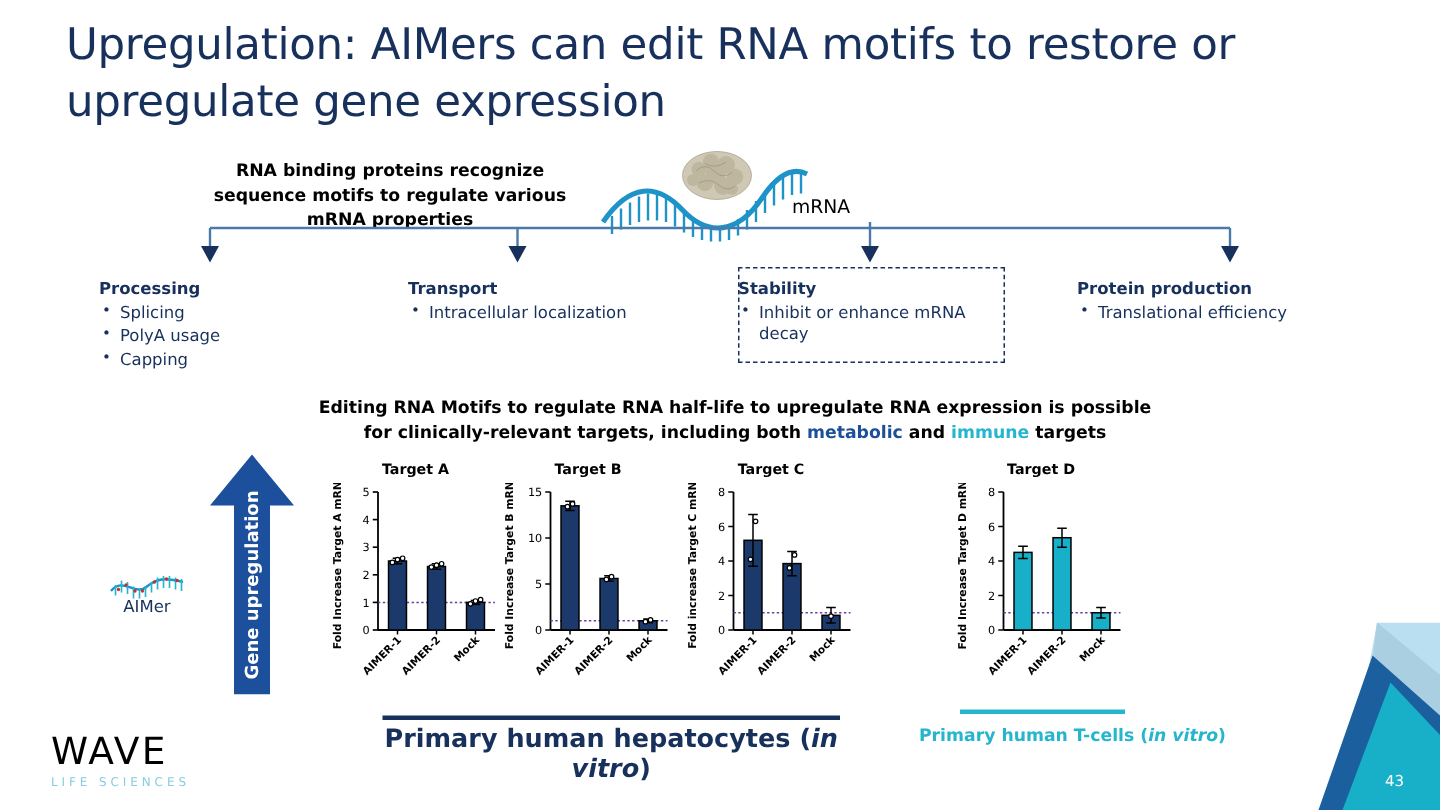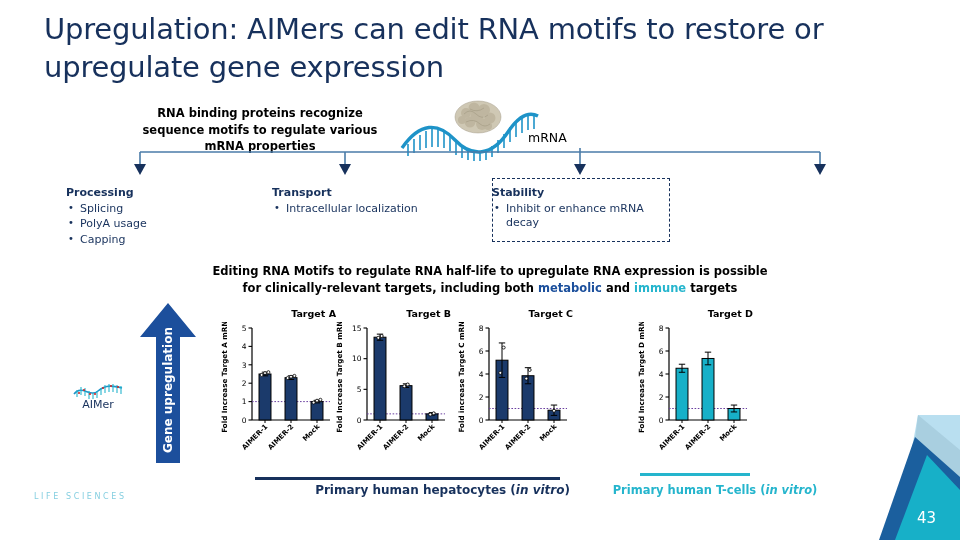--- a/index.html
+++ b/index.html
@@ -68,47 +68,47 @@
     font-size:11px;font-weight:normal;color:#17315c;
   }
 
   
   .chart{position:absolute;top:308px;width:118px;height:168px;}
   #chart-0{left:218px;}
   #chart-1{left:333px;}
   #chart-2{left:455px;}
   #chart-3{left:635px;}
   .chart-title{
-    position:absolute;top:0;left:0;width:100%;text-align:right;
+    position:absolute;top:0;left:0;width:100%;text-align:center;
     font-size:9.5px;font-weight:bold;color:#000;
   }
   .plot{position:absolute;left:0;top:14px;width:118px;height:154px;}
 
   
   #rule-hep{position:absolute;left:255px;top:477px;width:305px;height:2.5px;background:#17315c;}
   #rule-tc{position:absolute;left:640px;top:473px;width:110px;height:3px;background:#25b5cd;}
   #cap-hep{
-    position:absolute;left:245px;top:483px;width:325px;text-align:right;
-    font-size:12px;font-weight:bold;color:#17315c;
+    position:absolute;left:245px;top:483px;width:325px;text-align:center;
+    font-size:17px;font-weight:bold;color:#17315c;
   }
   #cap-tc{
     position:absolute;left:575px;top:483px;width:280px;text-align:center;
     font-size:11.5px;font-weight:bold;color:#25b5cd;
   }
   .it{font-style:italic;}
 
   
   #logo{position:absolute;left:34px;top:488px;}
   #logo-wave{font-size:25px;letter-spacing:1.5px;color:#000;font-weight:400;line-height:1;}
   #logo-sub{font-size:8px;letter-spacing:2.6px;color:#86cfe0;margin-top:4px;}
 
   
   #corner{position:absolute;right:0;bottom:0;width:105px;height:125px;}
   #page-num{
-    position:absolute;right:24px;bottom:13px;font-size:15px;color:#ffffff;
+    position:absolute;right:24px;bottom:13px;font-size:10px;color:#ffffff;
   }
 </style>
 </head>
 <body>
 
 <div class="slide">
 
   <div id="title">Upregulation: AIMers can edit RNA motifs to restore or upregulate gene expression</div>
 
   <div id="rbp-header">RNA binding proteins recognize sequence motifs to regulate various mRNA properties</div>
@@ -195,20 +195,26 @@
     </ul>
   </div>
 
   <div class="cat" id="cat-stability">
     <div class="cat-title">Stability</div>
     <ul class="cat-list">
       <li>Inhibit or enhance mRNA decay</li>
     </ul>
   </div>
 
+  <div class="cat" id="cat-protein">
+    <div class="cat-title">Protein production</div>
+    <ul class="cat-list">
+      <li>Translational efficiency</li>
+    </ul>
+  </div>
 
   <div id="subtitle">
     <span>Editing RNA Motifs to regulate RNA half-life to upregulate RNA expression is possible</span><br>
     <span>for clinically-relevant targets, including both </span><span class="metabolic">metabolic</span><span> and </span><span class="immune">immune</span><span> targets</span>
   </div>
 
   <svg id="arrow" viewBox="0 0 56 160">
     <polygon points="28,0 56,34 40,34 40,160 16,160 16,34 0,34" fill="#1c4f9c"></polygon>
   </svg>
   <div id="arrow-label">
@@ -411,20 +417,21 @@
         <text font-size="7" font-weight="bold" fill="#000" text-anchor="end" font-family="&quot;DejaVu Sans&quot;, sans-serif" transform="translate(102,105) rotate(-45)">Mock</text>
       </svg>
   </div>
 
   <div id="rule-hep"></div>
   <div id="rule-tc"></div>
   <div id="cap-hep"><span>Primary human hepatocytes (</span><span class="it">in vitro</span><span>)</span></div>
   <div id="cap-tc"><span>Primary human T-cells (</span><span class="it">in vitro</span><span>)</span></div>
 
   <div id="logo">
+    <div id="logo-wave">WAVE</div>
     <div id="logo-sub">LIFE SCIENCES</div>
   </div>
 
   <svg id="corner" viewBox="0 0 105 125">
     <polygon points="63,0 105,0 105,125 40,125" fill="#b9dff0"></polygon>
     <polygon points="63,0 105,35 105,125 48,125" fill="#a9cfe0"></polygon>
     <polygon points="60,22 105,62 105,125 24,125" fill="#1b5f9e"></polygon>
     <polygon points="72,40 105,75 105,125 40,125" fill="#17b0c8"></polygon>
   </svg>
   <div id="page-num">43</div>

